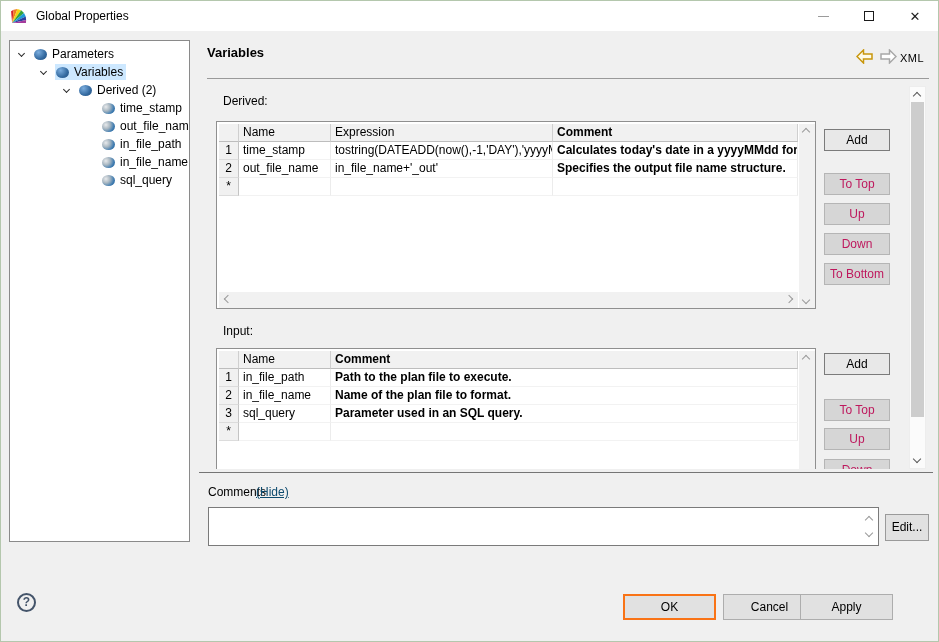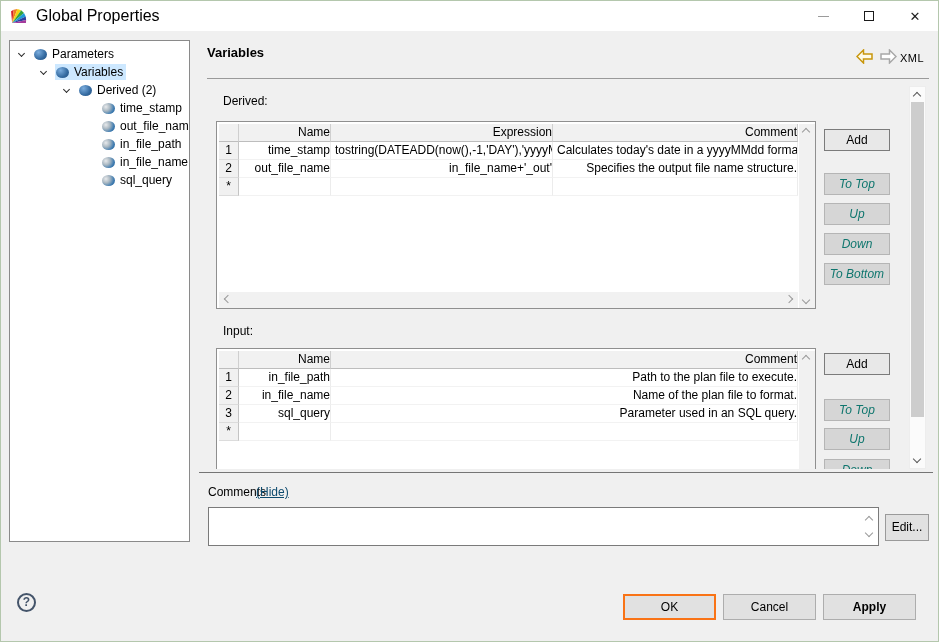--- a/index.html
+++ b/index.html
@@ -5,21 +5,21 @@
   html,body { margin:0; padding:0; background:#d8d8d8; }
   * { box-sizing:border-box; }
   .win {
     position:relative; width:939px; height:642px; background:#f0f0f0;
     border:1px solid #b4c7ad; overflow:hidden;
     font-family:"Liberation Sans", sans-serif; font-size:12px; color:#000;
   }
   
   .titlebar { position:absolute; left:0; top:0; right:0; height:30px; background:#fff; display:flex; align-items:center; padding-left:9px; }
   .app-icon { width:17px; height:17px; margin-right:9px; flex:none; }
-  .title-text { font-size:16px; }
+  .title-text { font-size:12px; }
   .win-controls { position:absolute; right:0; top:0; height:30px; display:flex; }
   .win-btn { width:46px; height:30px; display:flex; align-items:center; justify-content:center; }
   .min-glyph { width:11px; height:1px; background:#9b9b9b; }
   .max-glyph { width:10px; height:10px; border:1px solid #1b1b1b; background:#fff; }
   .close-glyph { font-size:13px; color:#1b1b1b; line-height:1; font-family:"DejaVu Sans", sans-serif; }
   
   .tree-panel { position:absolute; left:8px; top:39px; width:181px; height:502px; background:#fff; border:1px solid #8a8a8a; padding-top:4px; overflow:hidden; }
   .tree-row { height:18px; display:flex; align-items:center; white-space:nowrap; }
   .lvl0 { padding-left:5px; } .lvl1 { padding-left:27px; } .lvl2 { padding-left:50px; } .lvl3 { padding-left:73px; }
   .tr-expander { width:12px; height:12px; margin-right:6px; display:flex; align-items:center; justify-content:center; flex:none; }
@@ -36,53 +36,53 @@
   .xml-label { position:absolute; left:899px; top:51px; font-size:11px; letter-spacing:.5px; }
   .hr1 { position:absolute; left:206px; top:77px; width:722px; height:1px; background:#9a9a9a; }
   .hr2 { position:absolute; left:198px; top:471px; width:734px; height:1px; background:#757575; }
   
   .scrollpanel { position:absolute; left:198px; top:80px; width:706px; height:388px; overflow:hidden; }
   .sec-label { position:absolute; left:24px;text-align:right; }
   
   .dtable { position:absolute; left:17px; width:600px; background:#fff; border:1px solid #8f8f8f; display:flex; padding:2px 0 0 2px; overflow:hidden; }
   .dgrid { flex:1; display:flex; flex-direction:column; min-width:0; }
   .drow { display:flex; flex:none; height:18px; }
-  .dcell { padding:0 0 12px 4px; line-height:17px; font-size:12px; white-space:nowrap; overflow:hidden; border-right:1px solid #ececec; border-bottom:1px solid #f2f2f2;text-align:right; }
+  .dcell { padding:0 0 12px 4px; line-height:17px; font-size:12px; white-space:nowrap; overflow:hidden; border-right:1px solid #ececec; border-bottom:1px solid #f2f2f2; }
   .drow.head .dcell { background:#f1f1f1; border-right:1px solid #cfcfcf; border-bottom:1px solid #bdbdbd; }
   .dcell.rn { width:20px; flex:none; padding:0; text-align:center; background:#f1f1f1; border-right:1px solid #c4c4c4; border-bottom:1px solid #dcdcdc; }
-  .c-name { width:92px; flex:none; } .c-expr { width:222px; flex:none; } .c-com { flex:1; min-width:0; }
+  .c-name { width:92px; flex:none; } .c-expr { width:222px; flex:none; } .c-com { flex:1; min-width:0;font-weight:bold; }
   .dfill { flex:1; }
   .dhscroll { height:16px; flex:none; background:#f1f1f1; position:relative; }
   .dvscroll { width:16px; flex:none; background:#f1f1f1; position:relative; margin-left:1px; }
   .chev { width:6px; height:6px; border-right:1.6px solid #9a9a9a; border-bottom:1.6px solid #9a9a9a; position:absolute; }
   .chev.up { transform:rotate(-135deg); } .chev.down { transform:rotate(45deg); }
   .chev.left { transform:rotate(135deg); } .chev.right { transform:rotate(-45deg); }
   .chev.dark { border-color:#5a5a5a; }
   .vs-up { top:5px; left:4px; } .vs-down { bottom:5px; left:4px; }
   .hs-left { left:6px; top:4px; } .hs-right { right:6px; top:4px; }
   
   .side-btn { position:absolute; left:625px; width:66px; height:22px; text-align:center; line-height:20px; font-size:12px; }
   .btn-enabled { background:#e8e8e8; border:1px solid #7b7b7b; color:#000; }
-  .btn-disabled { background:#d6d6d6; border:1px solid #b5b5b5; color:#0f766e;font-style:italic; }
+  .btn-disabled { background:#d6d6d6; border:1px solid #b5b5b5; color:#be185d; }
   
   .main-vscroll { position:absolute; left:908px; top:85px; width:17px; height:383px; background:#fbfbfb; border:1px solid #ededed; }
   .mthumb { position:absolute; left:1px; top:15px; width:13px; height:315px; background:#cdcdcd; }
   .mv-up { top:6px; left:4px; } .mv-down { bottom:6px; left:4px; }
   
   .comments-label { position:absolute; left:207px; top:484px; }
   .hide-link { position:absolute; left:255px; top:484px; color:#0c4a6e; text-decoration:underline; cursor:pointer; }
   .comments-box { position:absolute; left:207px; top:506px; width:671px; height:39px; background:#fff; border:1px solid #7a7a7a; }
   .cbox-spinner { position:absolute; right:1px; top:1px; bottom:1px; width:15px; background:#fff; }
   .sp-up { top:8px; left:4px; } .sp-down { bottom:8px; left:4px; }
   .edit-btn { position:absolute; left:884px; top:513px; width:44px; height:27px; background:#e1e1e1; border:1px solid #9a9a9a; text-align:center; line-height:25px; }
   
   .help-btn { position:absolute; left:16px; top:592px; width:19px; height:19px; border:2px solid #44546a; border-radius:50%; color:#44546a; font-weight:bold; text-align:center; line-height:15px; font-size:12px; }
   .footer-btn { position:absolute; top:593px; width:93px; height:26px; text-align:center; line-height:24px; background:#e1e1e1; border:1px solid #adadad; font-size:12px; }
   .ok { left:622px; border:2px solid #f97316; line-height:22px; }
-  .cancel { left:722px; } .apply { left:822px;font-weight:bold; }
+  .cancel { left:722px; } .apply { left:799px; }
 </style>
 </head>
 <body>
 
 <div class="win">
 
   <div class="titlebar">
     <svg class="app-icon" viewBox="0 0 16 16">
       <polygon points="2,14 1,3 3.5,1.6" fill="#d8242c"></polygon>
       <polygon points="2,14 3.5,1.6 7,1" fill="#f07c22"></polygon>

